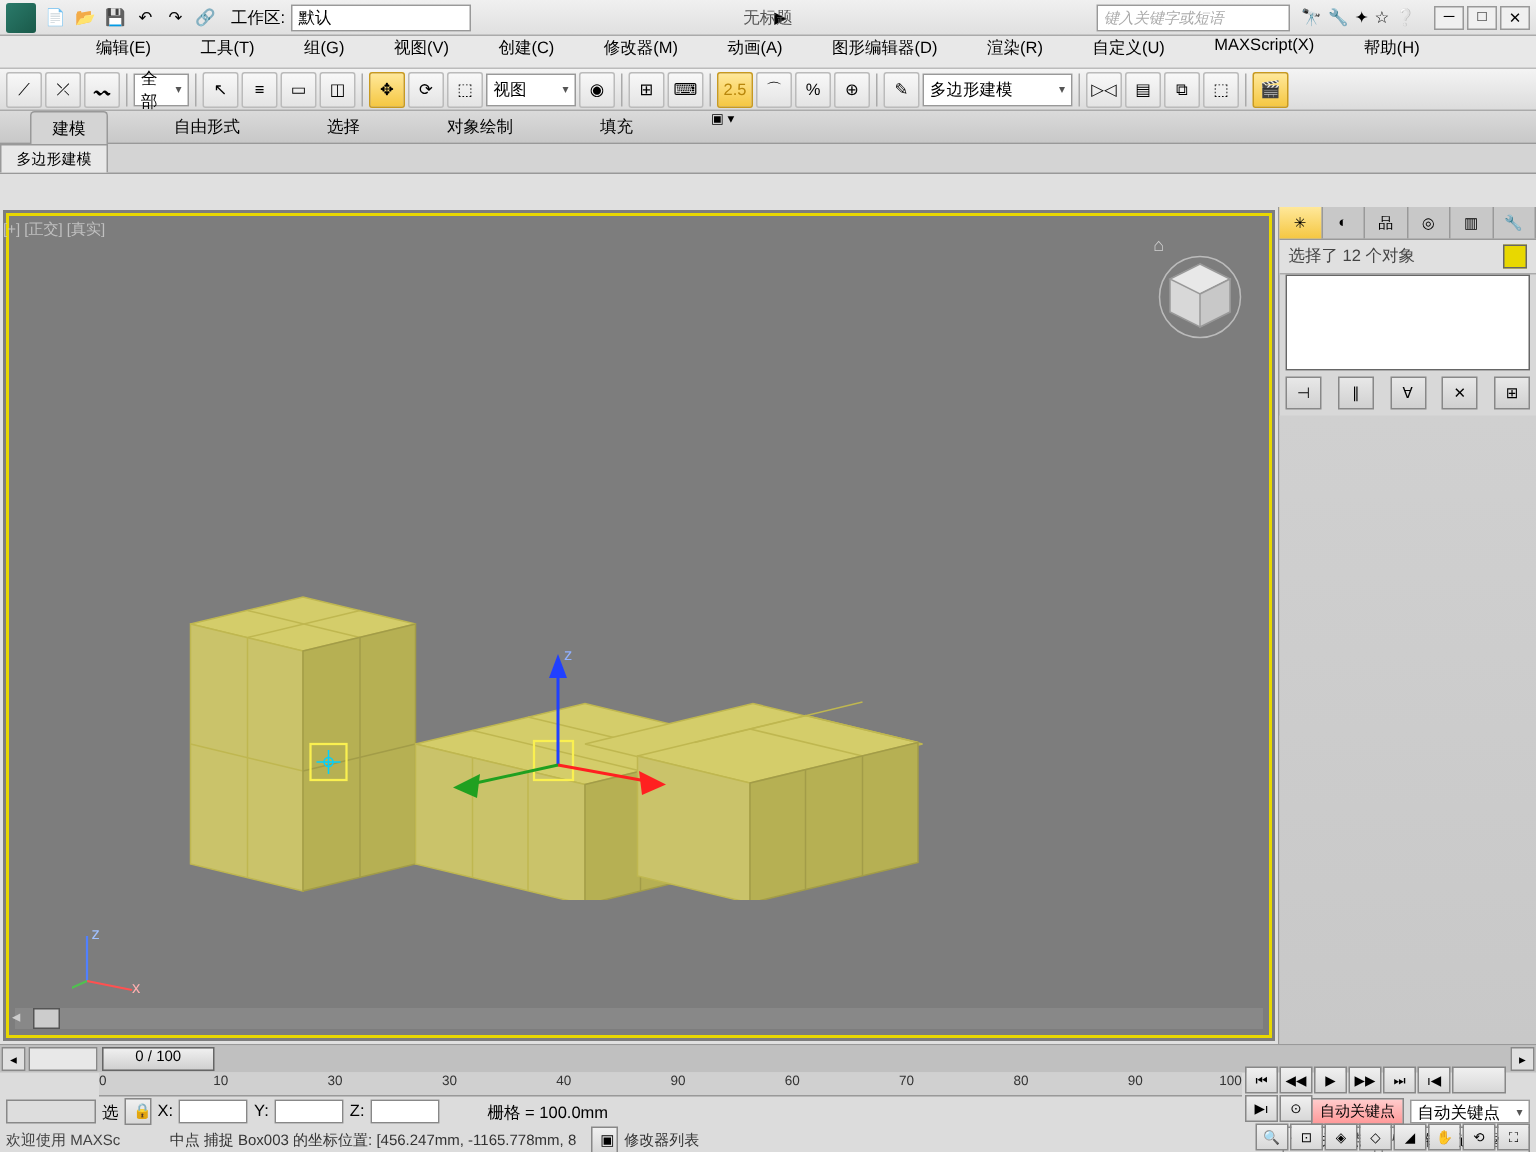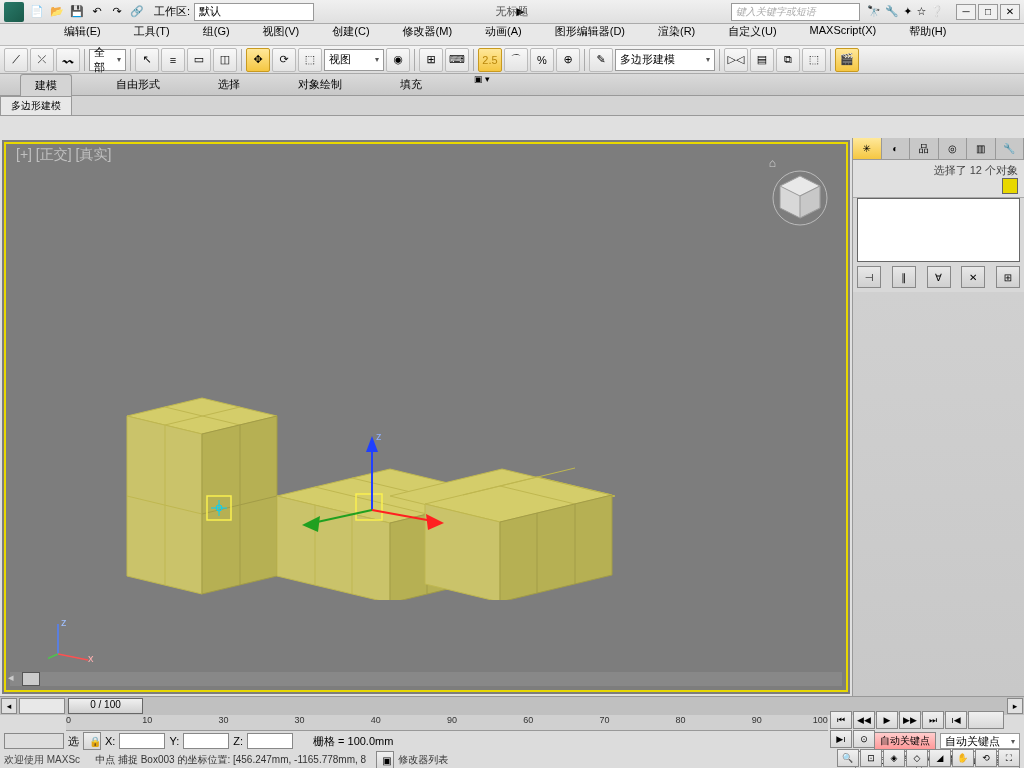--- a/index.html
+++ b/index.html
@@ -29,41 +29,41 @@
 
 .ribbon-tabs { height: 22px; background: linear-gradient(#dadada, #c8c8c8); display: flex; align-items: flex-start; padding-left: 20px; gap: 30px; border-bottom: 1px solid #999; }
 .ribbon-tab { padding: 3px 14px; cursor: pointer; font-size: 11px; }
 .ribbon-tab.active { background: #d4d4d4; border: 1px solid #999; border-bottom: none; border-top-left-radius: 3px; border-top-right-radius: 3px; }
 .sub-tabs { height: 20px; background: #d4d4d4; display: flex; border-bottom: 1px solid #999; }
 .sub-tab { padding: 2px 10px; background: #e8e8e8; border: 1px solid #999; border-bottom: none; font-size: 10px; }
 
 .main-area { position: absolute; top: 138px; left: 0; right: 0; bottom: 72px; display: flex; }
 .viewport { flex: 1; background: #7d7d7d; position: relative; margin: 2px; }
 .vp-active { position: absolute; inset: 2px; border: 2px solid #e8d800; }
-.vp-label { position: absolute; top: 6px; left: 14px; color: #c0c0c0; font-size: 14px; }
+.vp-label { position: absolute; top: 6px; left: 0; color: #c0c0c0; font-size: 10px; }
 .viewcube { position: absolute; top: 28px; right: 20px; width: 60px; height: 60px; }
 .viewcube svg { width: 100%; height: 100%; }
 .home-icon { position: absolute; top: 16px; right: 74px; color: #d0d0d0; font-size: 12px; }
 
 .scene-3d { position: absolute; top: 140px; left: 50px; width: 580px; height: 320px; }
 .cube-face-top { fill: #d4cd6a; stroke: #bfb750; }
 .cube-face-front { fill: #cac36a; stroke: #bfb750; }
 .cube-face-side { fill: #b6b053; stroke: #a29c48; }
 .selected-edge { fill: none; stroke: #faf050; stroke-width: 1.5; }
 
 .axis-indicator { position: absolute; bottom: 30px; left: 46px; width: 50px; height: 50px; }
 
 .slider-row { position: absolute; bottom: 8px; left: 8px; right: 8px; height: 14px; background: #888; }
 .slider-handle { position: absolute; left: 0; width: 18px; height: 14px; background: #ccc; border: 1px solid #555; }
 
 .side-panel { width: 172px; background: #d8d8d8; border-left: 1px solid #999; display: flex; flex-direction: column; }
 .panel-tabs { height: 22px; display: flex; border-bottom: 1px solid #999; background: #c8c8c8; }
 .panel-tab { flex: 1; border-right: 1px solid #999; display: flex; align-items: center; justify-content: center; font-size: 10px; }
 .panel-tab.active { background: linear-gradient(#ffe89a, #f5c742); }
-.selection-info { padding: 3px 6px; background: #e0e0e0; border-bottom: 1px solid #aaa; font-size: 10px; color: #444; display: flex; align-items: flex-end; flex-direction: column; }
+.selection-info { padding: 3px 6px; background: #e0e0e0; border-bottom: 1px solid #aaa; font-size: 10px; color: #444; display: flex; align-items: flex-start; }
 .selection-info .swatch { width: 16px; height: 16px; background: #e8d800; border: 1px solid #666; margin-left: auto; }
 .modifier-dd { margin: 4px; height: 20px; border: 1px solid #666; background: #fff; padding: 0 4px; display: flex; align-items: center; font-size: 10px; position: relative; }
 .modifier-dd::after { content: "▾"; position: absolute; right: 4px; }
 .modifier-stack { margin: 0 4px; height: 64px; background: #fff; border: 1px solid #666; }
 .modifier-buttons { margin: 4px; display: flex; gap: 2px; justify-content: space-between; }
 .mod-btn { width: 24px; height: 22px; border: 1px solid #888; background: linear-gradient(#e8e8e8,#d0d0d0); font-size: 10px; display:flex; align-items:center; justify-content:center; }
 .panel-spacer { flex: 1; background: linear-gradient(#d0d0d0, #c8c8c8); }
 
 .timeline-area { position: absolute; bottom: 0; left: 0; right: 0; height: 72px; background: #dcdcdc; border-top: 1px solid #999; }
 .time-slider { height: 18px; background: #c0c0c0; display: flex; align-items: center; position: relative; }
@@ -312,29 +312,29 @@
   <div class="status-row">
     <div style="width:60px;height:16px;border:1px solid #888;background:#ddd"></div>
     <span>选</span>
     <div class="status-btn" style="width:18px">🔒</div>
     <span>X:</span>
     <div class="coord-box"></div>
     <span>Y:</span>
     <div class="coord-box"></div>
     <span>Z:</span>
     <div class="coord-box"></div>
-    <span style="margin-left:16px">栅格 = 100.0mm</span>
+    <span style="margin-left:28px">栅格 = 100.0mm</span>
     <div class="status-btn" style="margin-left:auto;background:linear-gradient(#ffcccc,#ff9999)">自动关键点</div>
     <div class="tb-dd" style="width:80px;height:16px">
         <span>自动关键点</span>
       </div>
   </div>
   <div class="status-row" style="height:18px">
     <span class="welcome">欢迎使用 MAXSc</span>
-    <span class="status-text" style="margin-left:11px">中点 捕捉 Box003 的坐标位置: [456.247mm, -1165.778mm, 8</span>
+    <span class="status-text" style="margin-left:29px">中点 捕捉 Box003 的坐标位置: [456.247mm, -1165.778mm, 8</span>
     <div class="status-btn" style="width:18px;margin-left:6px">▣</div>
     <span class="status-text">修改器列表</span>
     <div class="status-btn" style="margin-left:auto">设置关键点</div>
     <div class="status-btn">
         <span style="margin-right:3px">↯</span>
         <span>关键点过滤器...</span>
       </div>
   </div>
   <div class="playback">
     <div class="play-btn">⏮</div>

